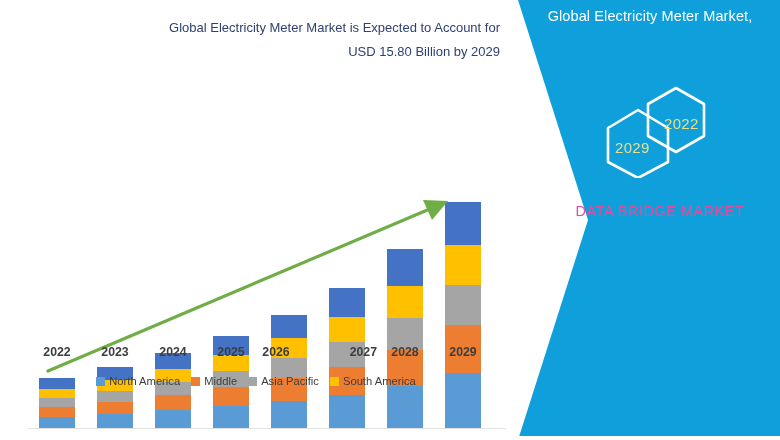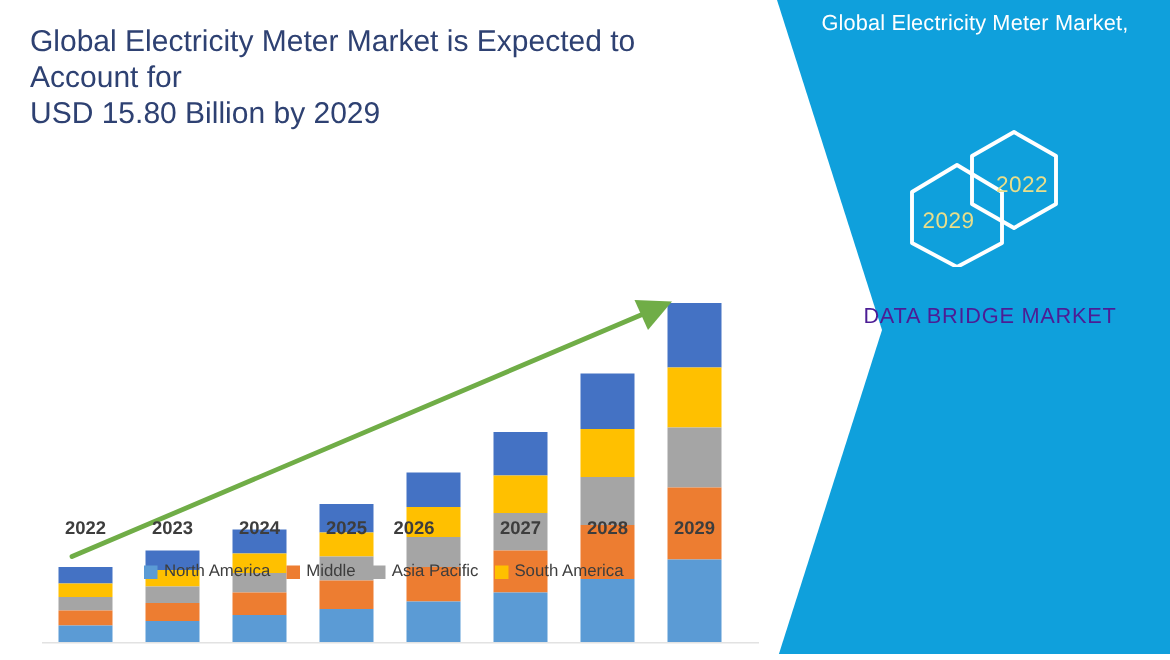--- a/index.html
+++ b/index.html
@@ -56,36 +56,36 @@
   #hex-2022-label { left: 70px; top: 29px; }
   #hex-2029-label { left: 21px; top: 53px; }
 
   
   #brand {
     position: absolute;
     left: 540px;
     top: 200px;
     width: 240px;
     text-align: center;
-    color: #4c1d95;
+    color: #ec4899;
     font-size: 14.5px;
     line-height: 22px;
     letter-spacing: 0.5px;
   }
   #brand .line { display: block; }
 
   
   #chart-title {
     position: absolute;
     left: 20px;
     top: 16px;
     width: 480px;
-    text-align: left;
+    text-align: right;
     color: #2E4172;
-    font-size: 20px;
+    font-size: 13px;
     line-height: 24px;
   }
   #chart-title .line { display: block; }
 
   
   #plot {
     position: absolute;
     left: 0px;
     top: 90px;
     width: 512px;
@@ -260,21 +260,21 @@
       <polygon points="448,111 423,110 432,130" fill="#70AD47"></polygon>
     </svg>
   </div>
 
   <div id="x-axis">
       <span class="x-tick" style="left: 27px;">2022</span>
       <span class="x-tick" style="left: 85px;">2023</span>
       <span class="x-tick" style="left: 143px;">2024</span>
       <span class="x-tick" style="left: 201px;">2025</span>
       <span class="x-tick" style="left: 246px;">2026</span>
-      <span class="x-tick" style="left: 317px;">2027</span>
+      <span class="x-tick" style="left: 317px; text-align: right;">2027</span>
       <span class="x-tick" style="left: 375px;">2028</span>
       <span class="x-tick" style="left: 433px;">2029</span>
     </div>
 
   <div id="legend">
       <div class="legend-item">
         <span class="legend-swatch" style="background: rgb(91, 155, 213);"></span>
         <span class="legend-label">North America</span>
       </div>
       <div class="legend-item">

